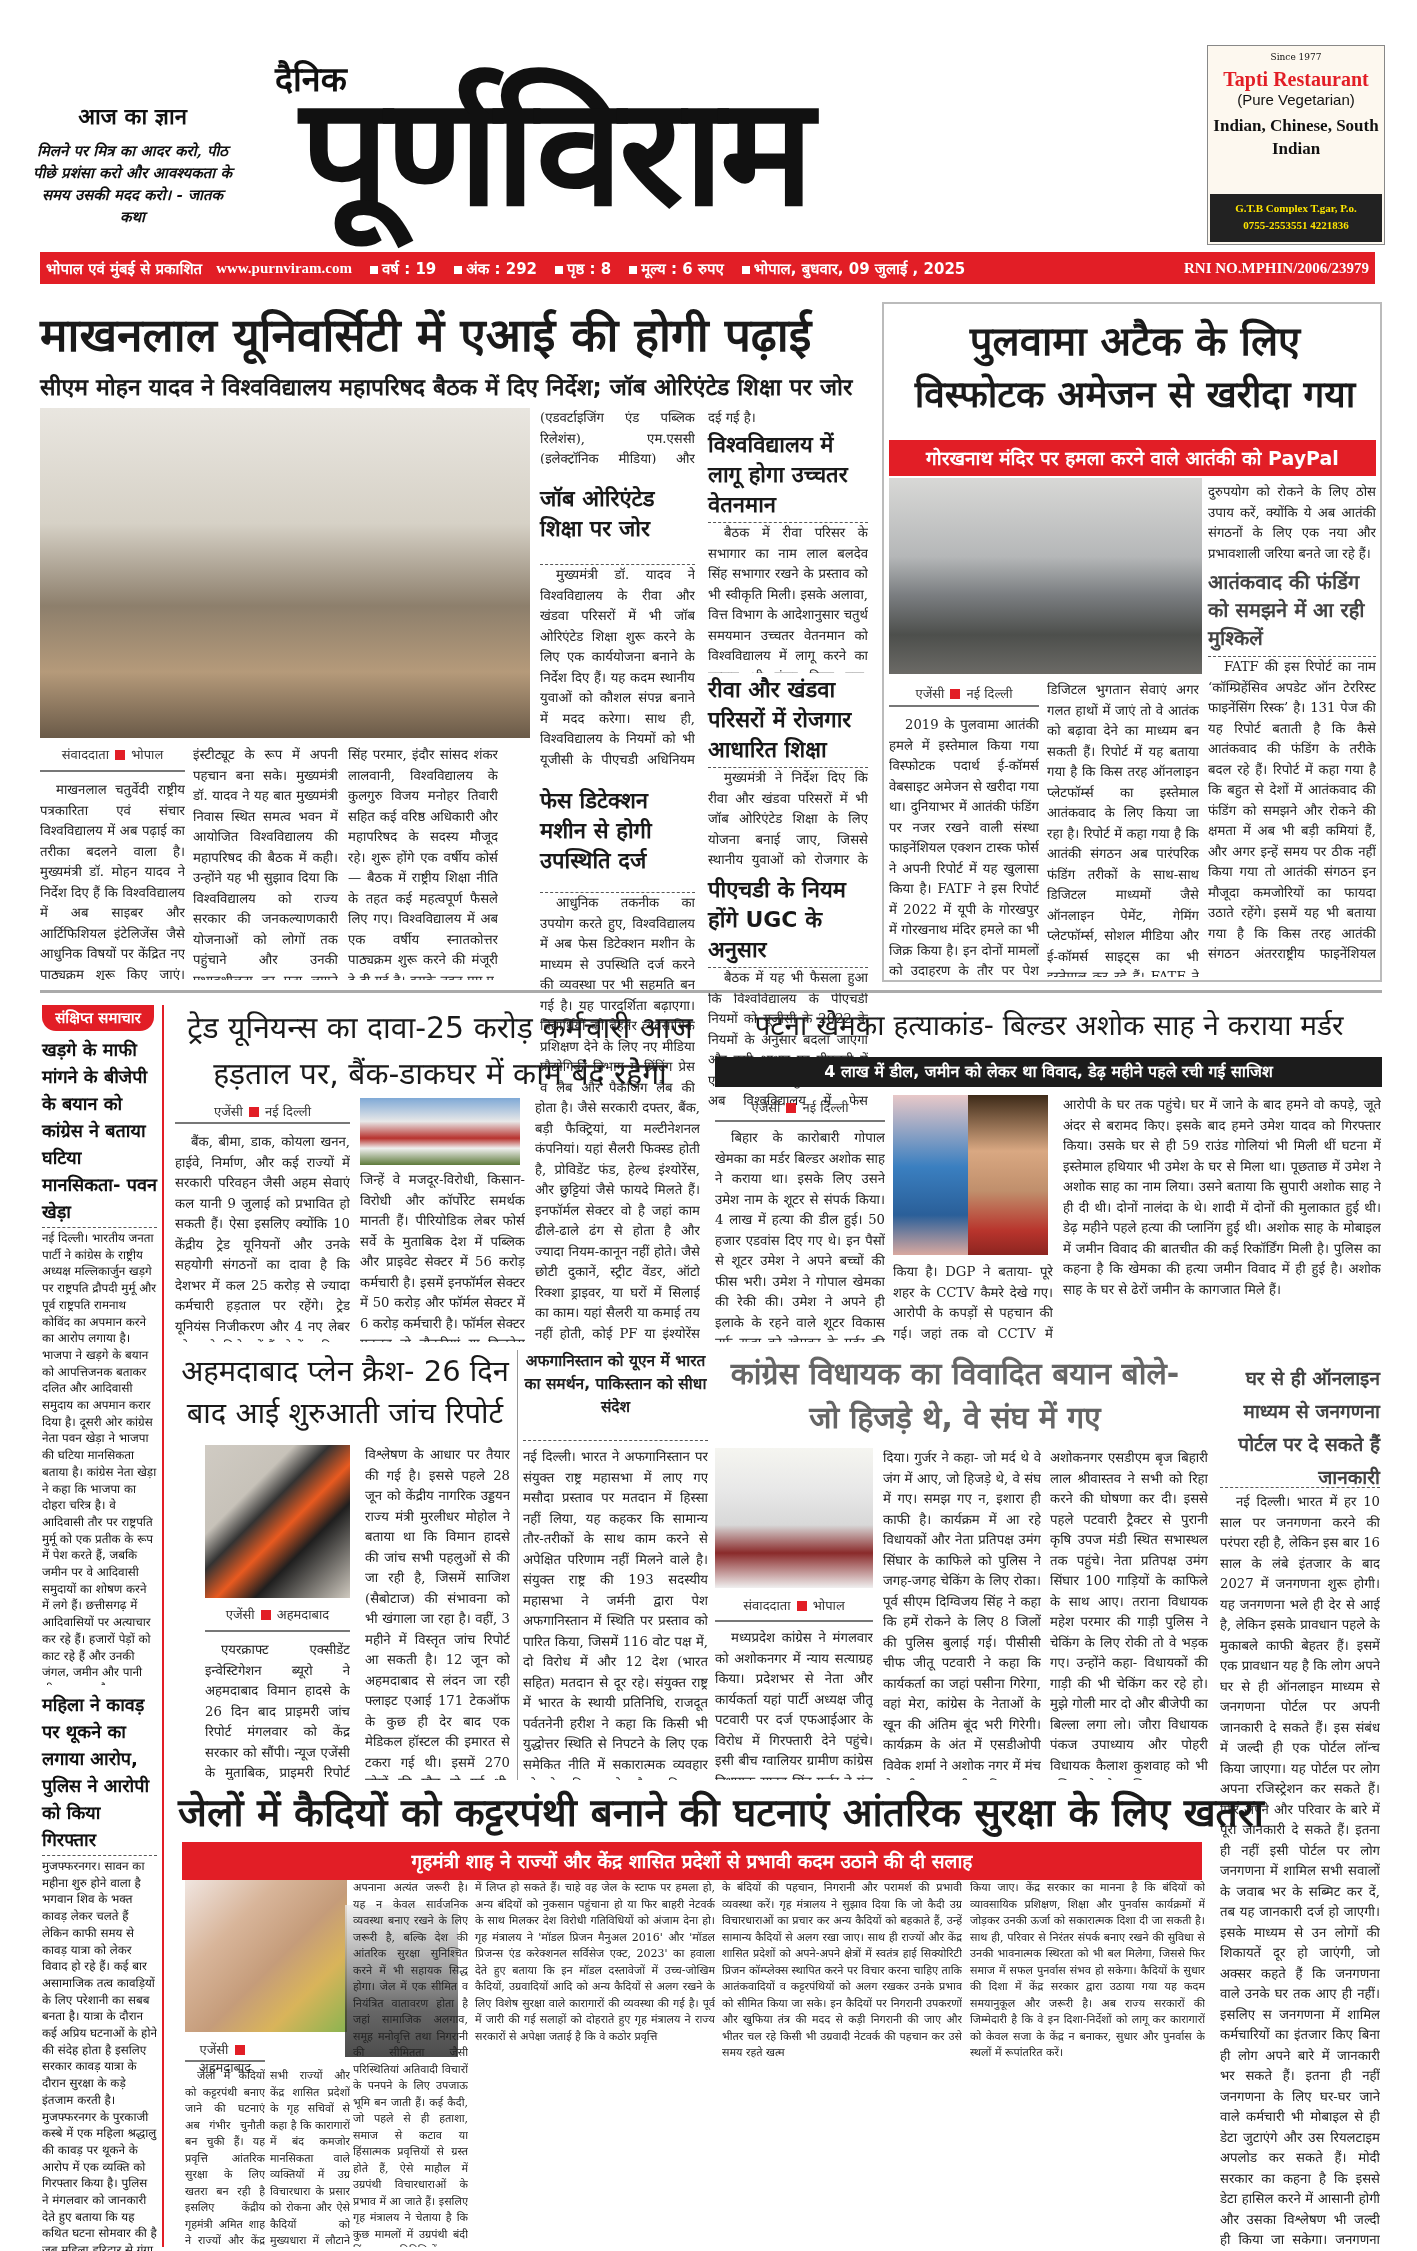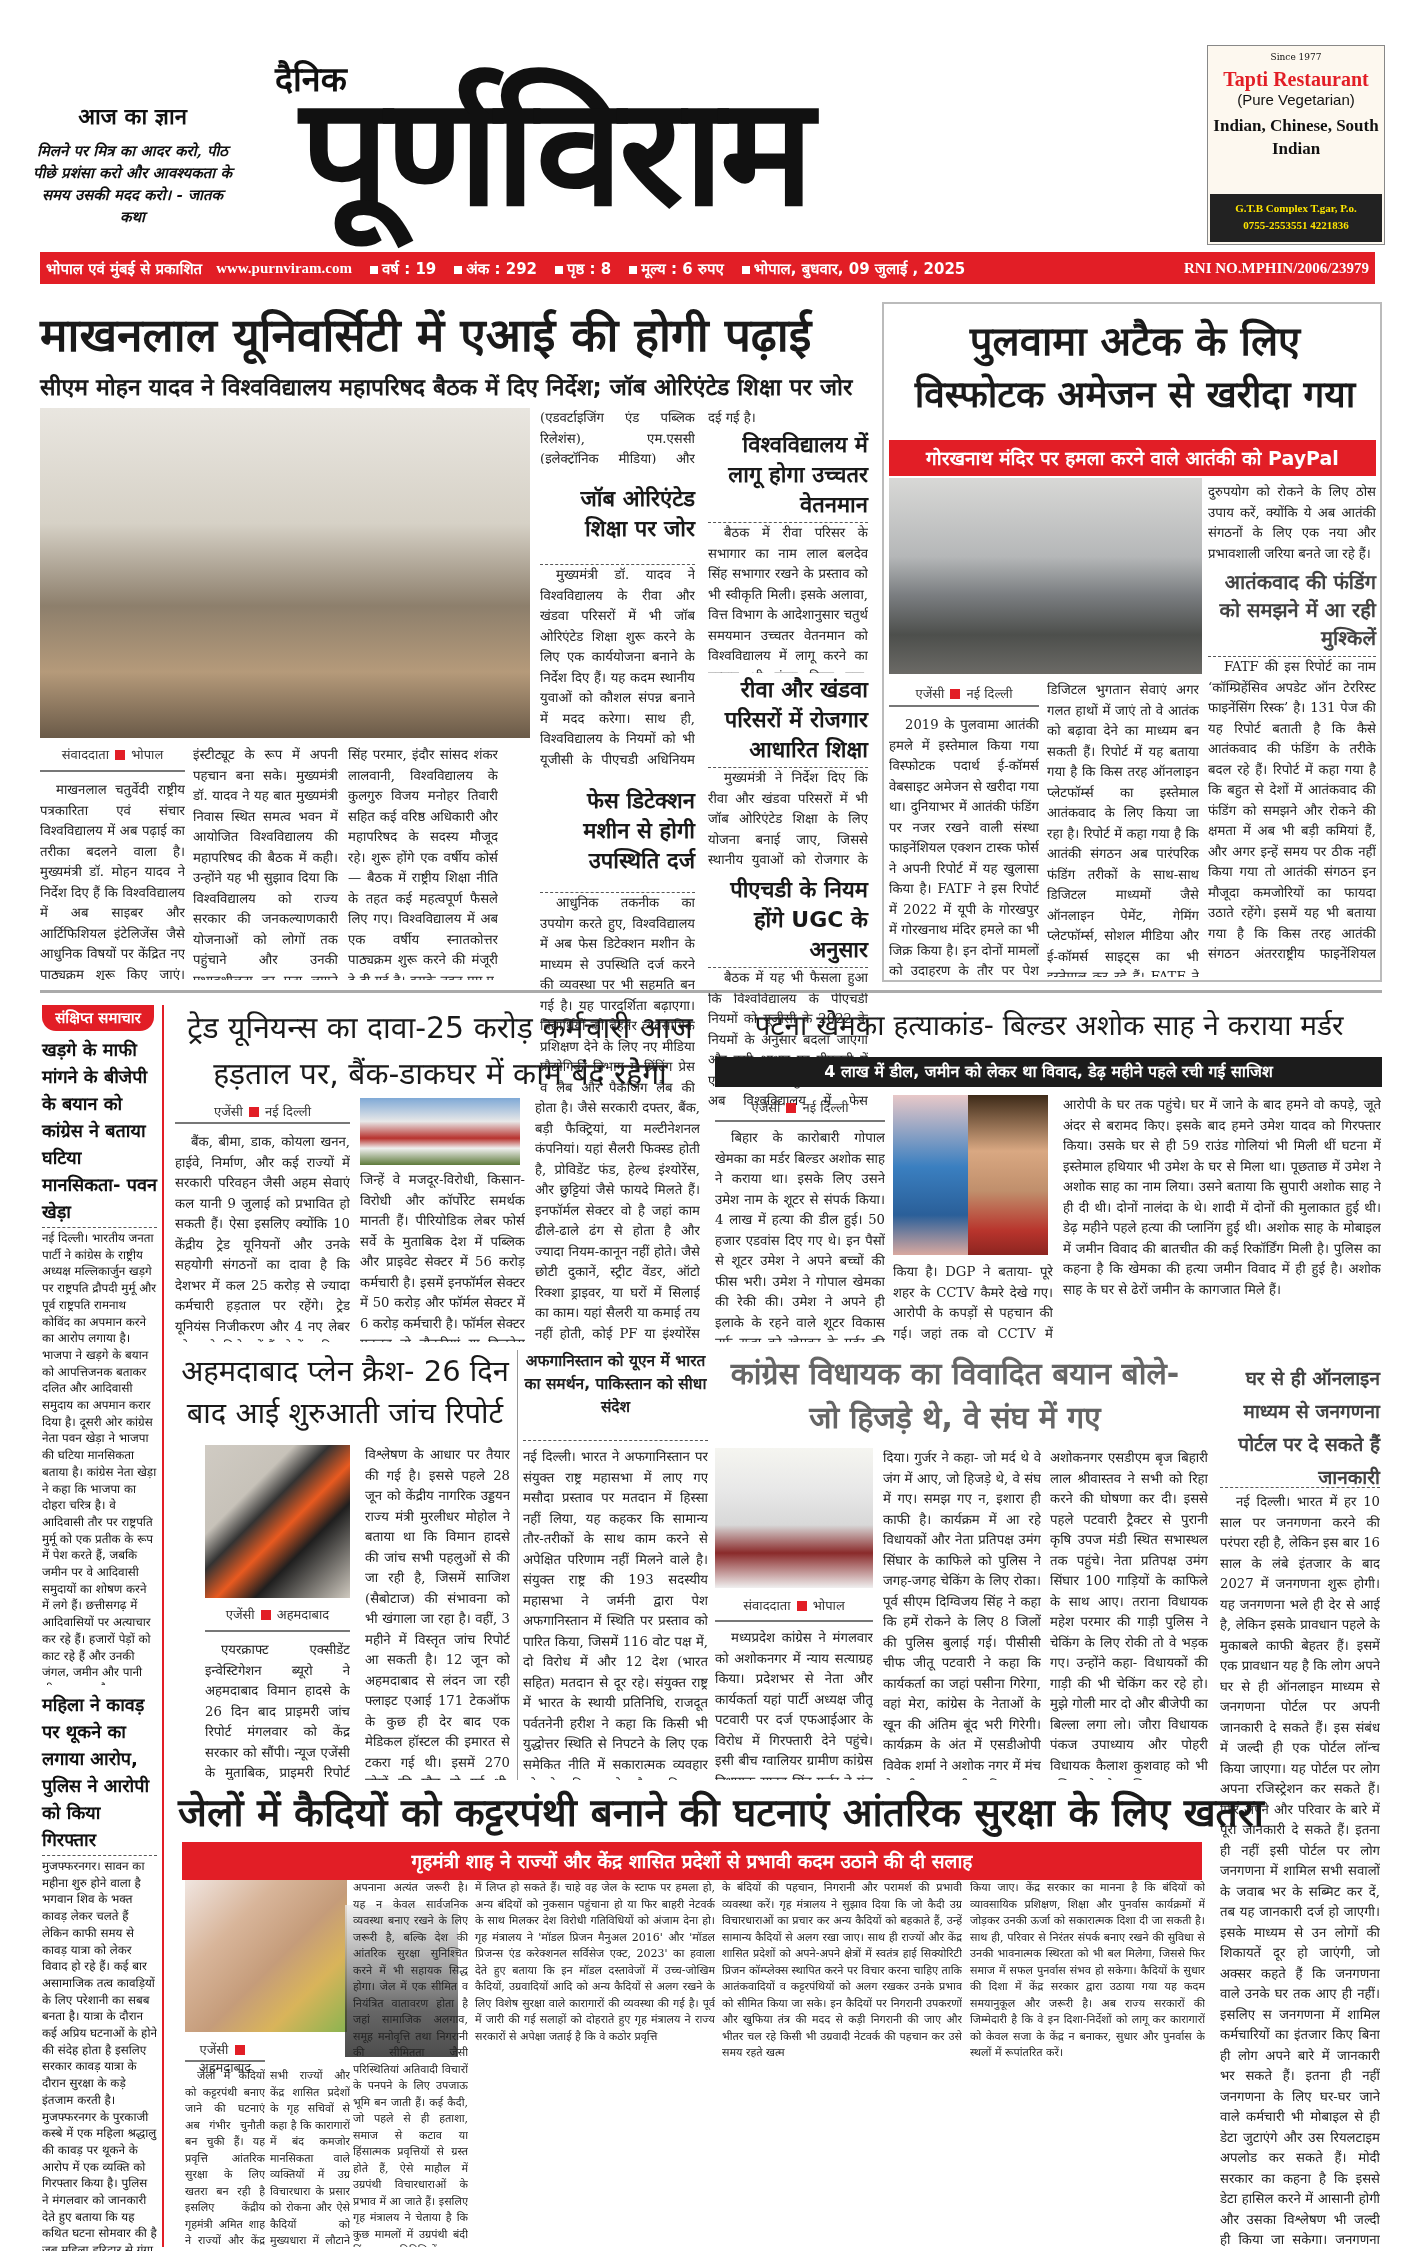--- a/index.html
+++ b/index.html
@@ -19,21 +19,21 @@
 .ad .cuisine{font-size:17px;font-weight:bold;margin-top:6px;line-height:23px;font-family:"Liberation Serif",serif}
 .ad .addr{position:absolute;left:2px;right:2px;bottom:2px;height:48px;background:#222;color:#ffe600;font-size:11px;padding-top:6px;line-height:17px;font-family:"Liberation Serif",serif;font-weight:bold}
 .redbar{left:40px;top:252px;width:1335px;height:32px;background:#e21e26;color:#fff;display:flex;align-items:center;font-weight:bold;font-size:15px;padding:0 6px;gap:14px;white-space:nowrap}
 .redbar .rni{margin-left:auto}
 .redbar .sq{display:inline-block;width:8px;height:8px;background:#fff;margin:0 4px}
 
 .h1{font-family:"DejaVu Sans",sans-serif;font-weight:bold;color:#1a1a1a;white-space:nowrap}
 .rule{border-top:2px solid #777}
 .dotrule{border-top:1px dashed #555}
 .col{font-size:13.2px;line-height:20.5px;text-align:justify;color:#222;overflow:hidden}
-.sub{font-family:"DejaVu Sans",sans-serif;font-weight:bold;text-align:right;font-size:22px;line-height:30px;color:#1a1a1a}
+.sub{font-family:"DejaVu Sans",sans-serif;font-weight:bold;text-align:left;font-size:22px;line-height:30px;color:#1a1a1a}
 .byline{font-size:13px;text-align:center;color:#333}
 .byline .sq{display:inline-block;width:10px;height:10px;background:#e21e26;margin:0 6px;vertical-align:-1px}
 .photo{background:linear-gradient(135deg,#c9c3b8,#8f8a80 40%,#b8b2a5 70%,#6d675d)}
 .box{border:2px solid #bbb}
 .redstrip{background:#e21e26;color:#fff;font-family:"DejaVu Sans",sans-serif;font-weight:bold;text-align:center}
 .blackstrip{background:#1c1c1c;color:#fff;font-family:"DejaVu Sans",sans-serif;font-weight:bold;text-align:center}
 .vline{border-left:1px solid #999}
 .redv{border-left:2px solid #e21e26}
 </style>
 </head>

